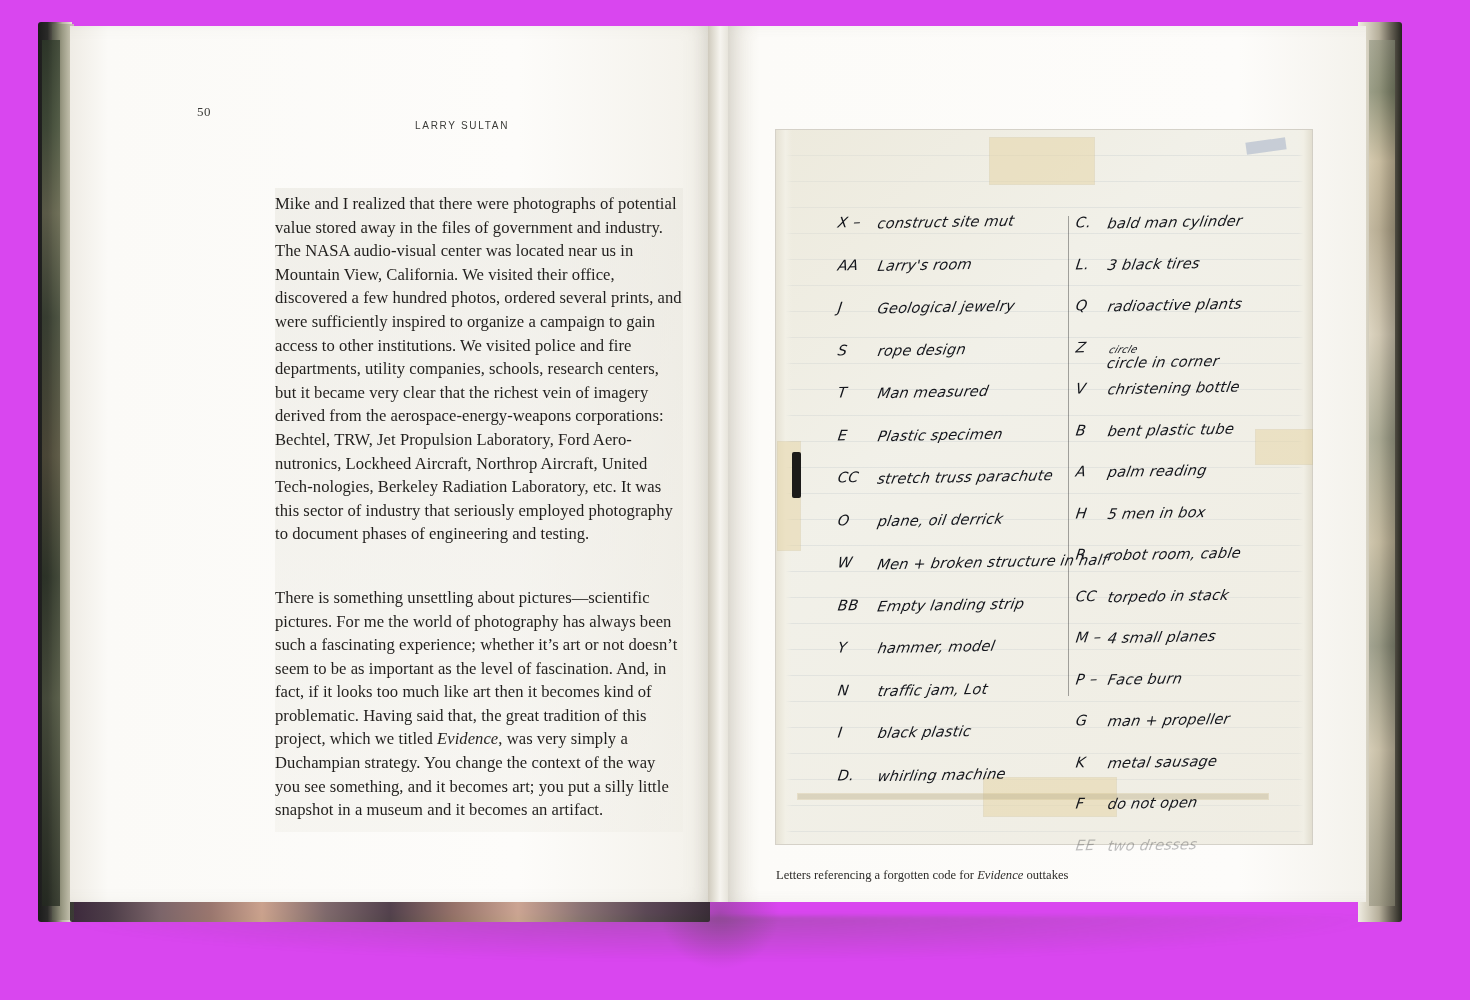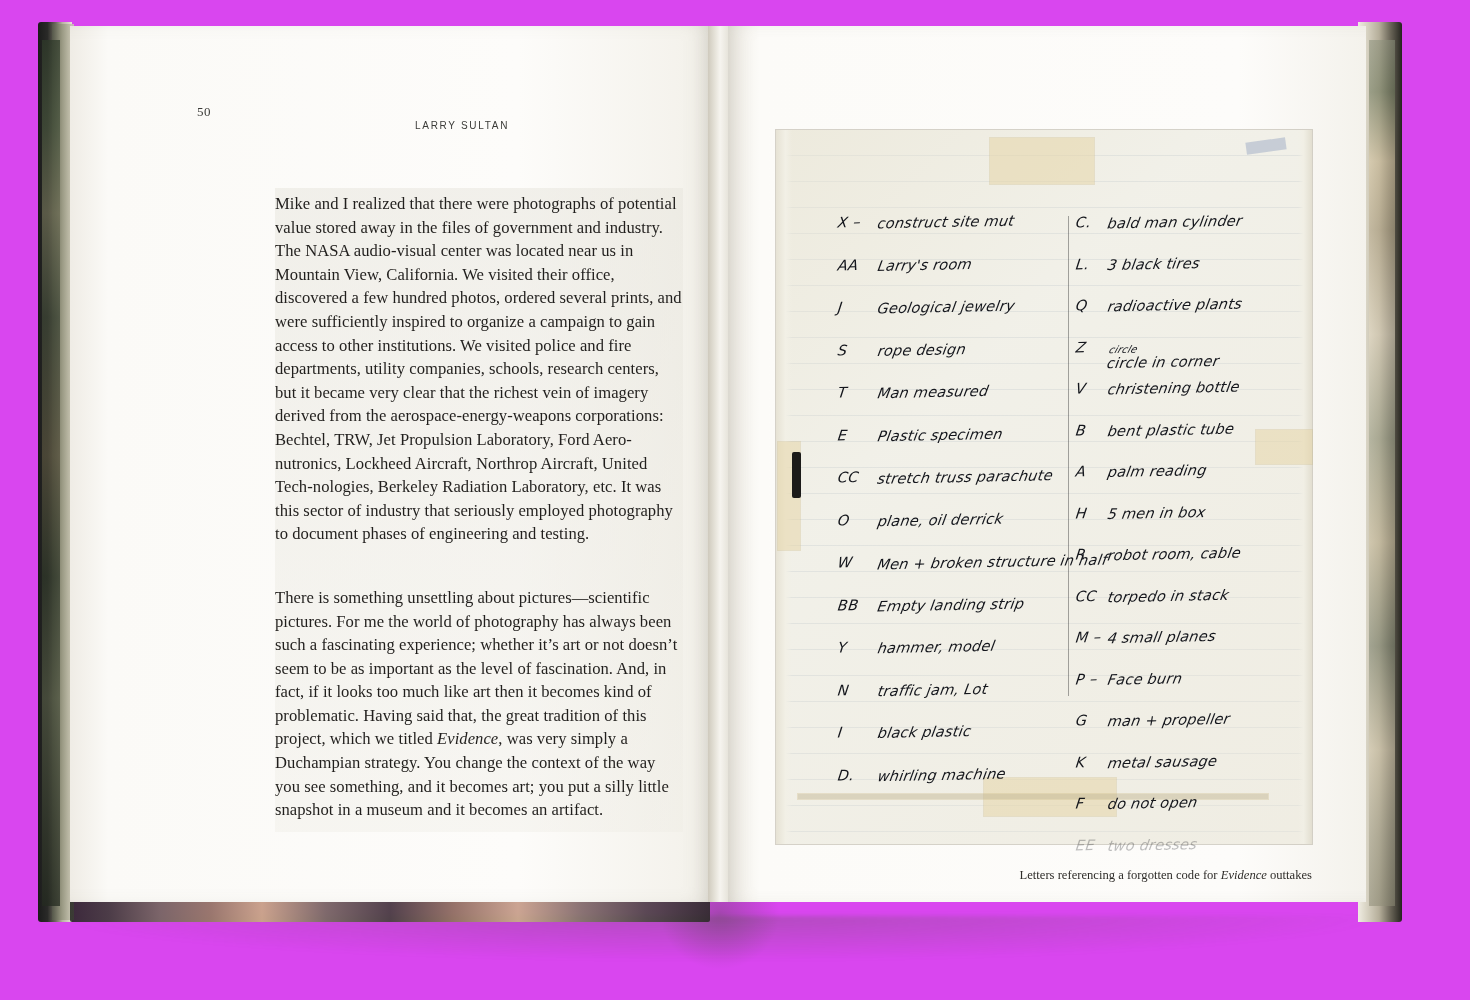--- a/index.html
+++ b/index.html
@@ -257,21 +257,21 @@
   #hw-right .hw-row { height: 33.5px; }
   #hw-right .hw-key { width: 32px; }
   .hw-faded { opacity: .28; }
   .hw-small { font-size: 10px; display: block; transform: skewX(-10deg); margin-top: -4px; }
 
   .caption {
     position: absolute;
     left: 776px;
     top: 868px;
     width: 536px;
-    text-align: right;
+    text-align: left;
     font-family: "Liberation Serif", serif;
     font-size: 12.6px;
     color: #2e2c29;
   }
   .caption em { font-style: italic; }
 
   
   .book-shadow {
     position: absolute;
     left: 70px;

